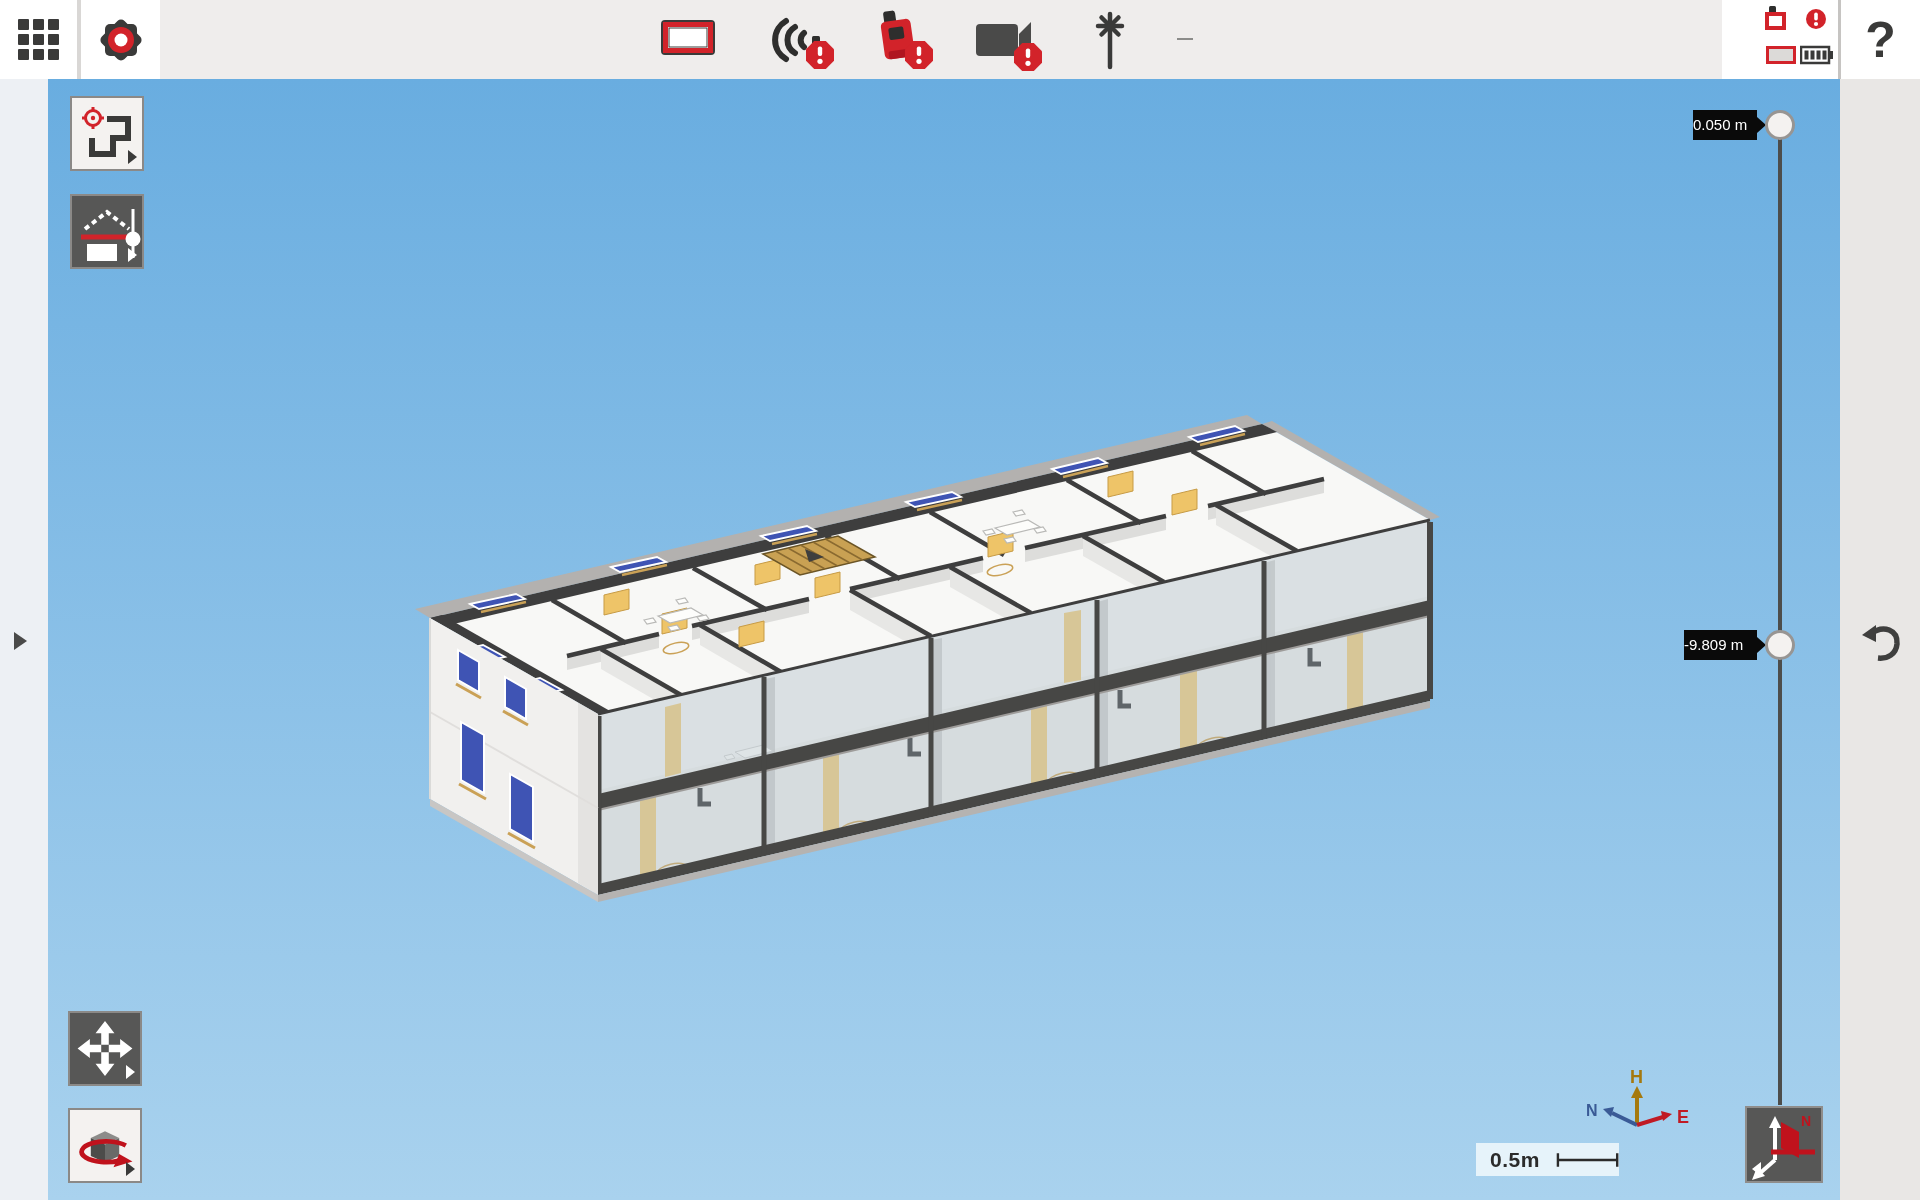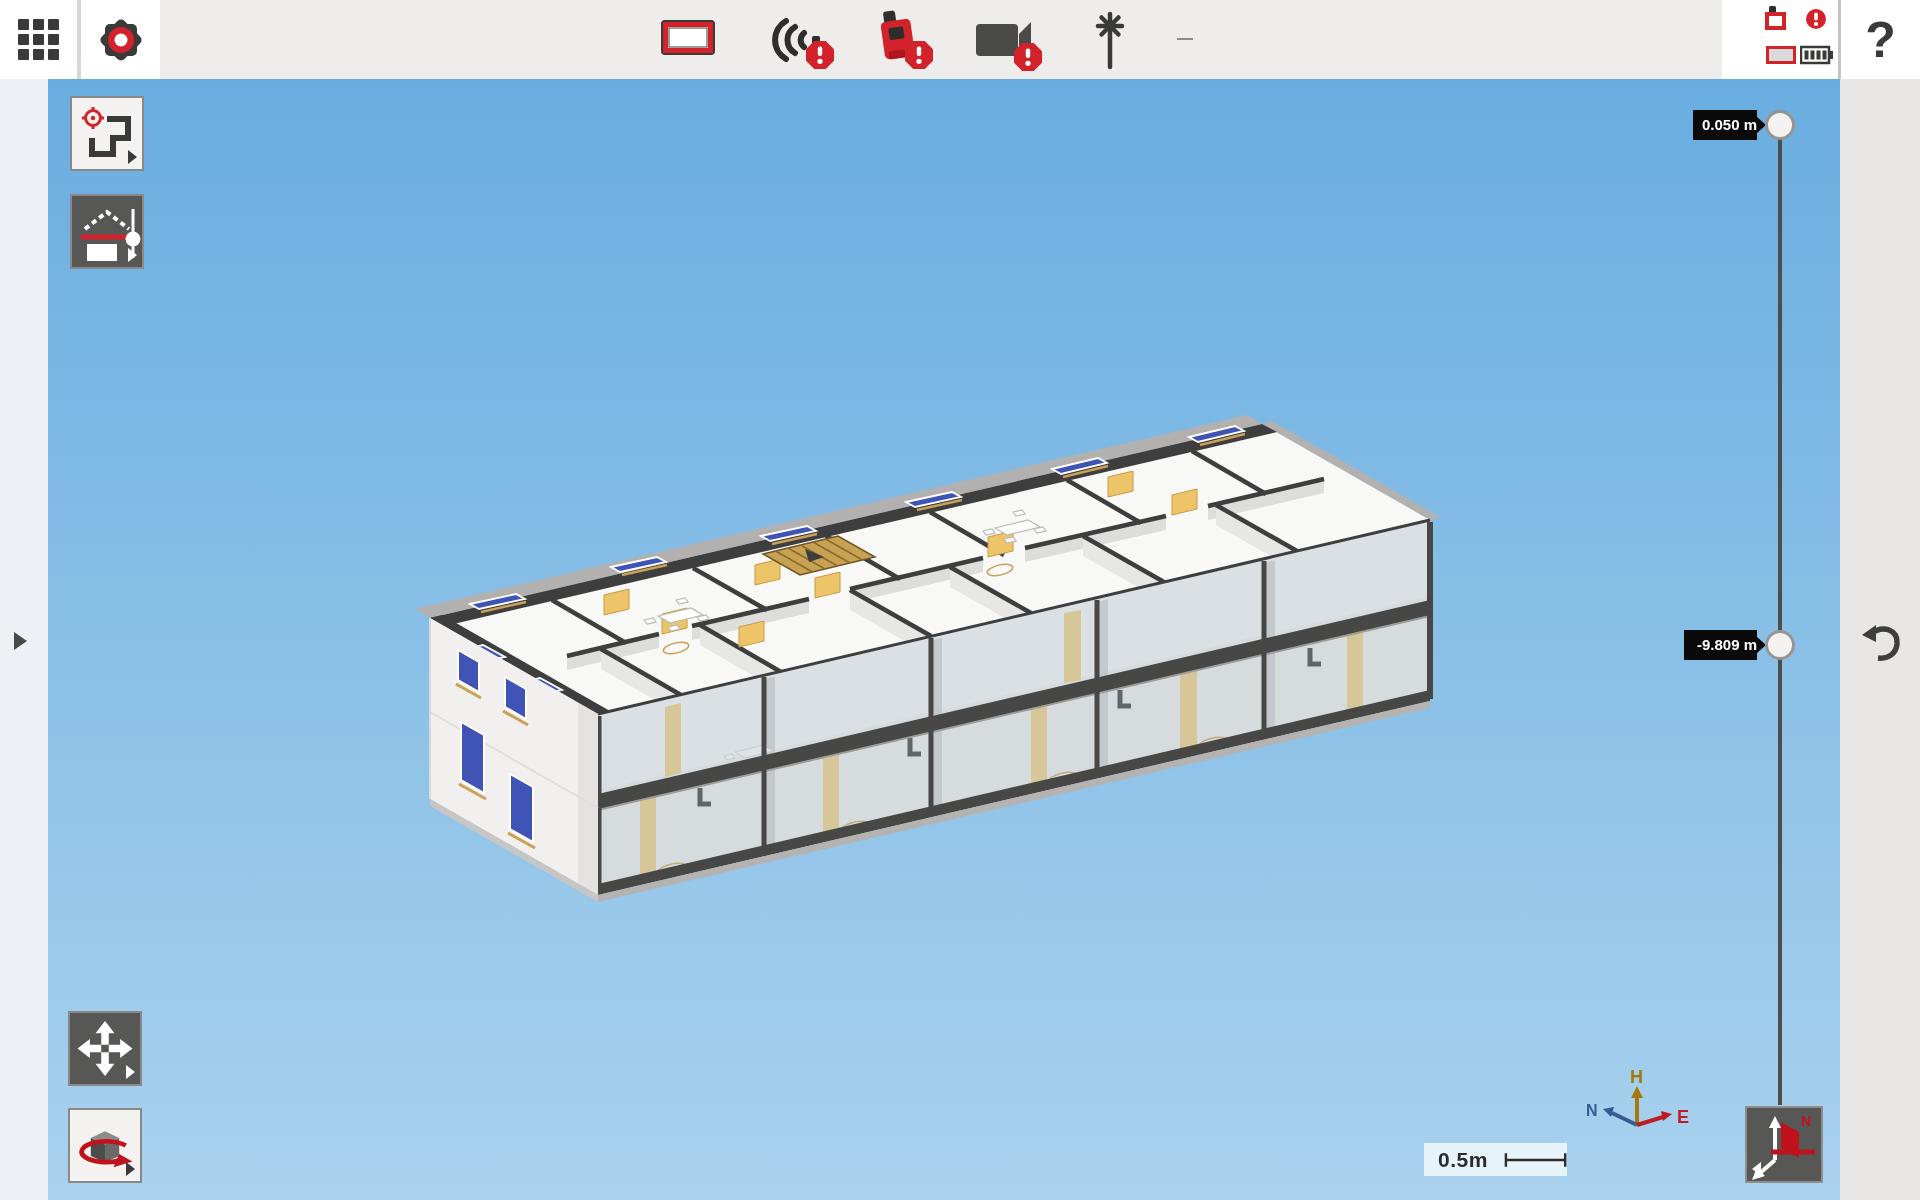--- a/index.html
+++ b/index.html
@@ -27,29 +27,29 @@
     border-top:7px solid transparent;border-bottom:7px solid transparent;}
   .tri-br.darktri{border-left:9px solid #3a3a39;}
   .tri-br.whitetri{border-left:9px solid #ffffff;}
   .tri-bl{position:absolute;left:5px;bottom:5px;width:0;height:0;
     border-top:7px solid transparent;border-bottom:7px solid transparent;border-right:9px solid #ffffff;}
 
   
   #slider-track{left:1778px;top:125px;width:4px;height:980px;background:#4d4d4b;}
   .slider-handle{width:30px;height:30px;border-radius:50%;background:#f4f2f0;
     border:3px solid #979593;box-sizing:border-box;cursor:pointer;}
-  .slider-label{background:var(--slider-label-bg,#0a0a0a);color:#fff;font-size:15px;font-weight:bold;
-    height:30px;line-height:30px;text-align:right;}
+  .slider-label{background:var(--slider-label-bg,#0a0a0a);color:#fff;font-size:15px;font-weight:normal;
+    height:30px;line-height:30px;text-align:left;}
   .slider-nub{position:absolute;left:100%;top:7px;width:0;height:0;
     border-top:8px solid transparent;border-bottom:8px solid transparent;
     border-left:9px solid var(--slider-label-bg,#0a0a0a);}
 
   
   #help-label{font-size:50px;font-weight:bold;color:#3a3a39;}
-  #scale-badge{left:1424px;top:1143px;width:143px;height:33px;background:rgba(236,245,251,0.92);
+  #scale-badge{left:1476px;top:1143px;width:143px;height:33px;background:rgba(236,245,251,0.92);
     display:flex;align-items:center;}
   #scale-text{font-size:21px;font-weight:bold;color:#2b2b2b;margin-left:14px;letter-spacing:0.5px;}
   #expand-arrow{left:14px;top:632px;width:0;height:0;border-top:9px solid transparent;
     border-bottom:9px solid transparent;border-left:13px solid #4a4a49;cursor:pointer;}
 </style>
 </head>
 <body>
 
 <div id="stage">
 

